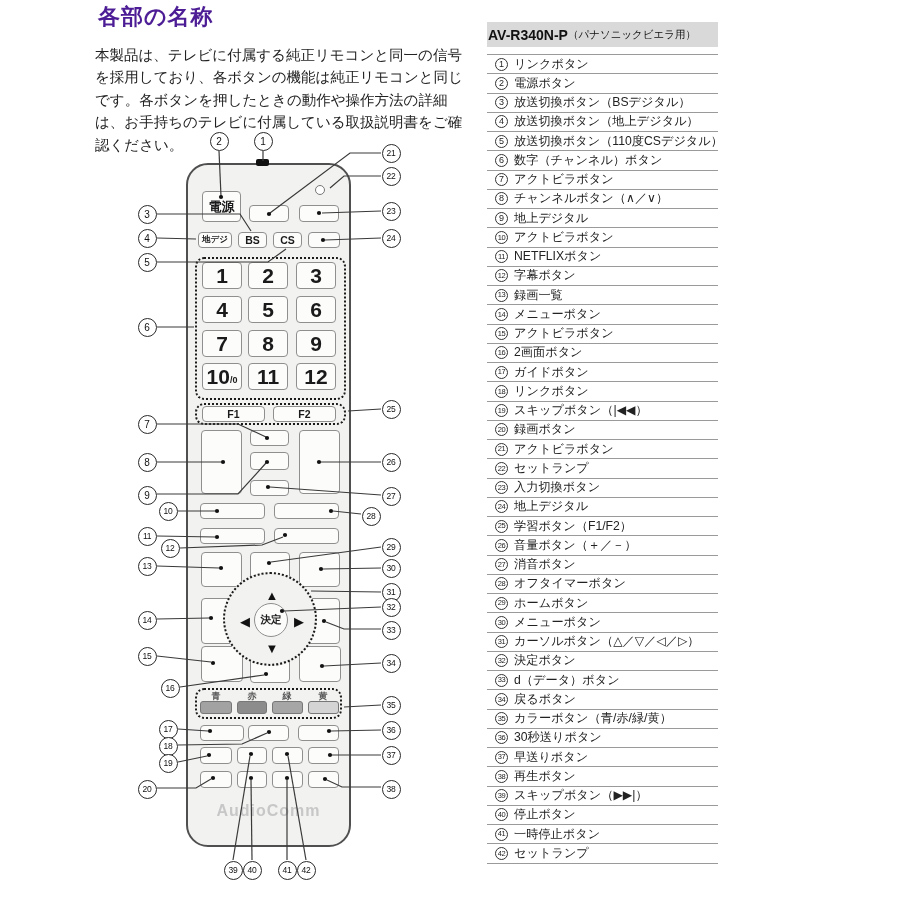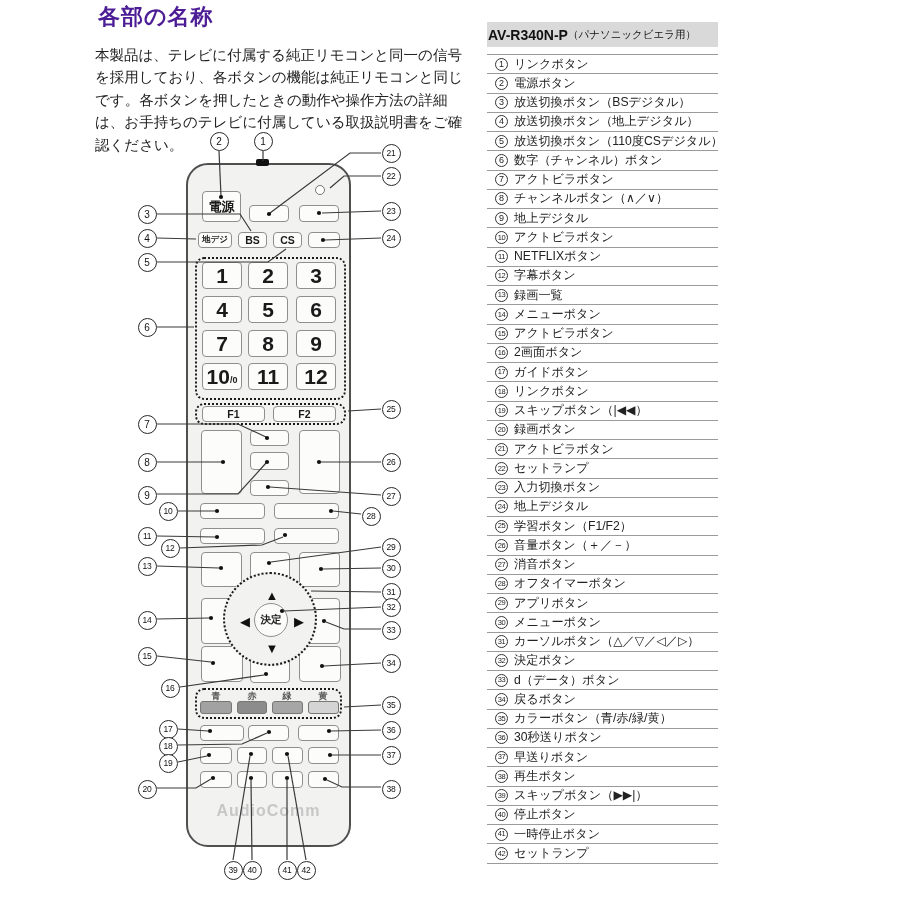--- a/index.html
+++ b/index.html
@@ -165,21 +165,21 @@
       <div class="prow">
         <span class="cnum two">27</span>
         <span class="plabel">消音ボタン</span>
       </div>
       <div class="prow">
         <span class="cnum two">28</span>
         <span class="plabel">オフタイマーボタン</span>
       </div>
       <div class="prow">
         <span class="cnum two">29</span>
-        <span class="plabel">アプリボタン</span>
+        <span class="plabel">ホームボタン</span>
       </div>
       <div class="prow">
         <span class="cnum two">30</span>
         <span class="plabel">メニューボタン</span>
       </div>
       <div class="prow">
         <span class="cnum two">31</span>
         <span class="plabel">カーソルボタン（△／▽／◁／▷）</span>
       </div>
       <div class="prow">

